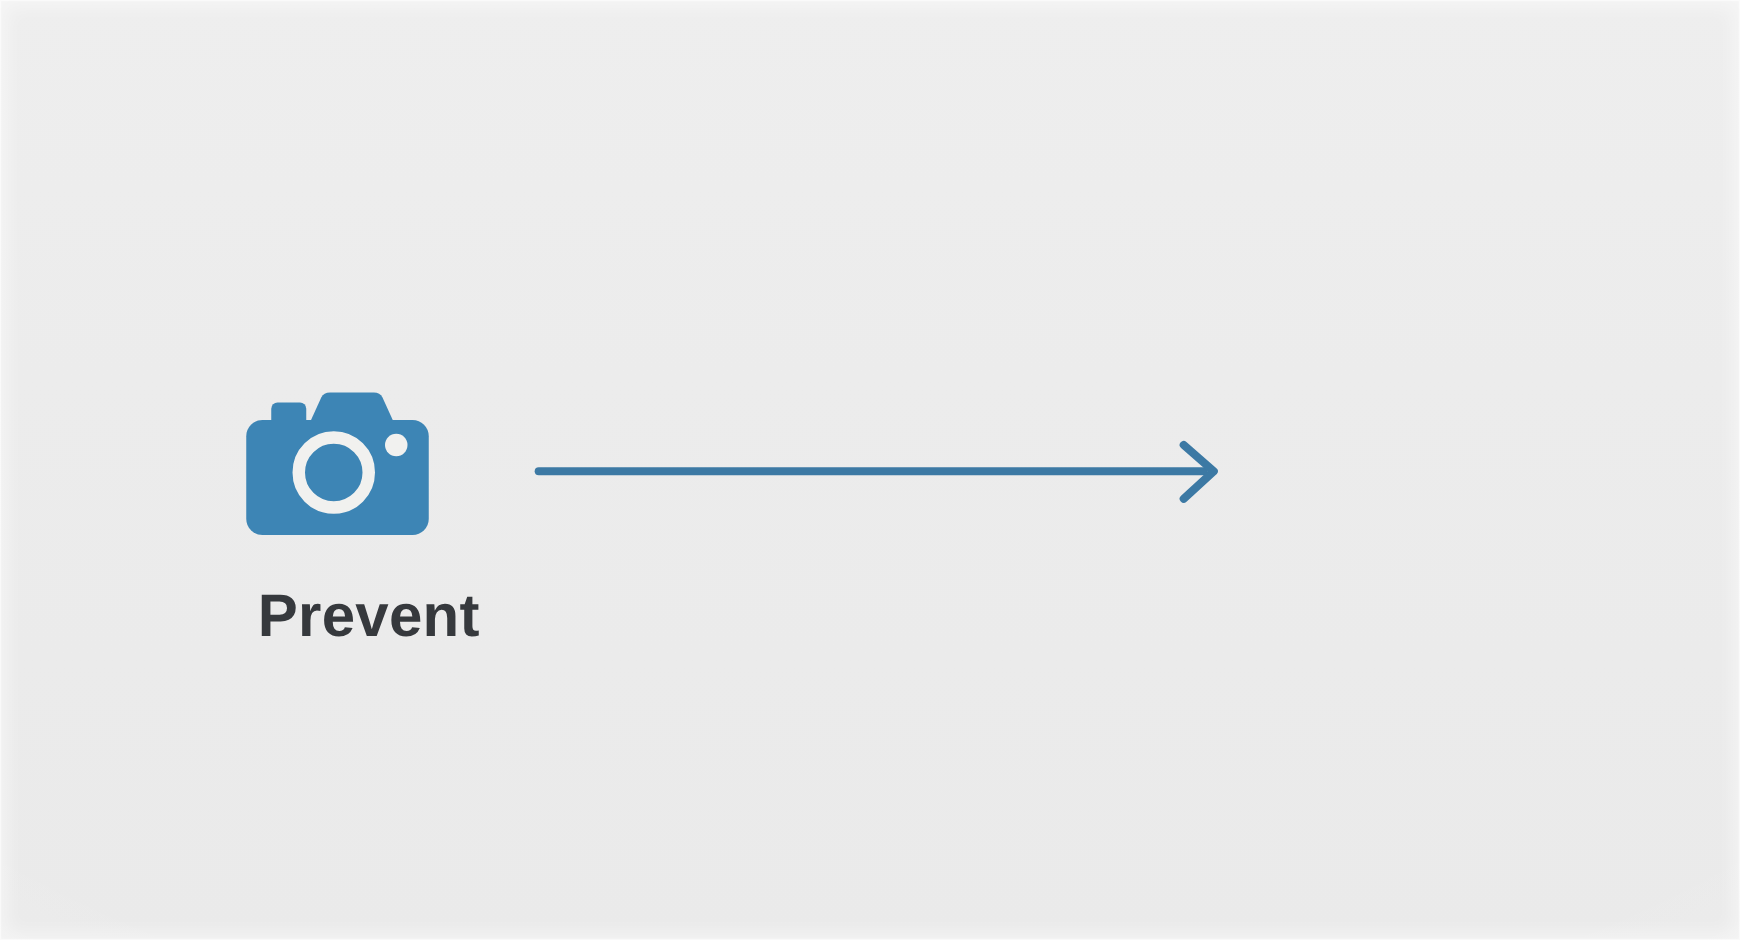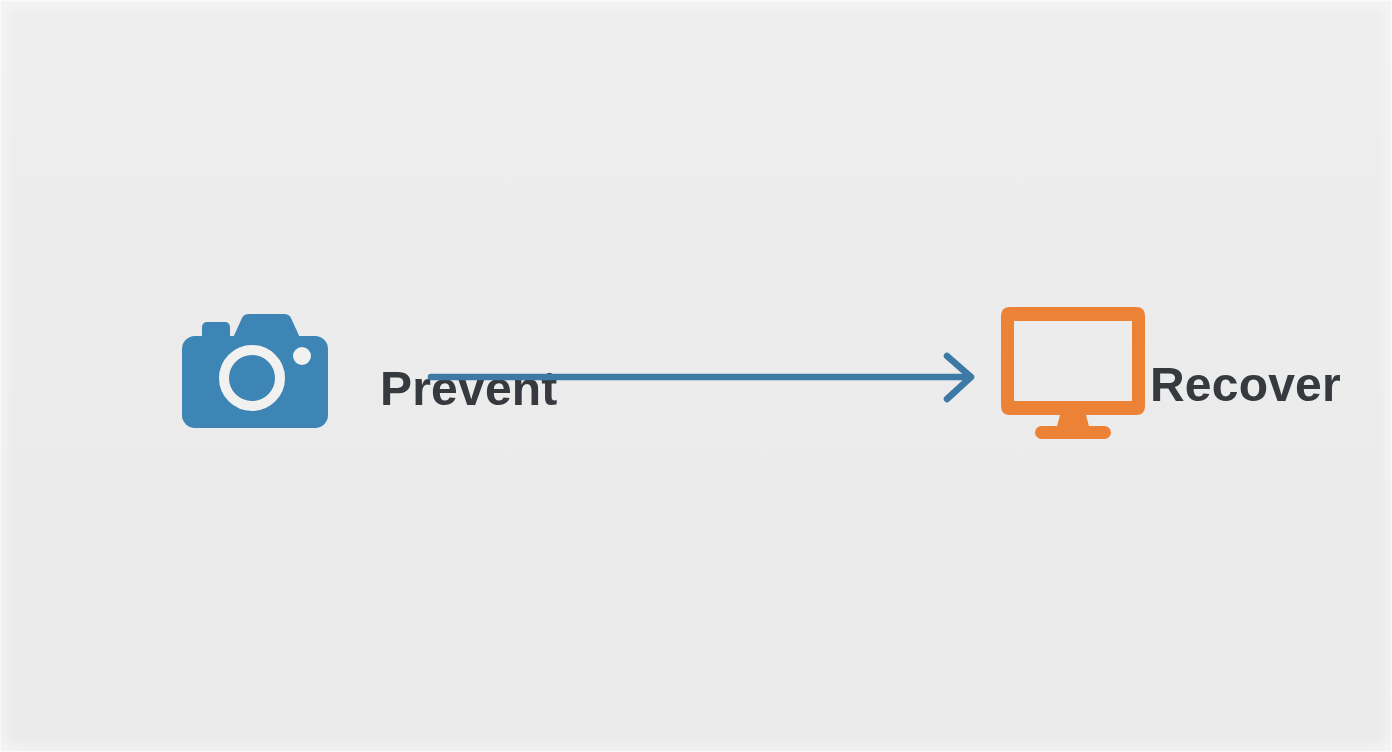--- a/index.html
+++ b/index.html
@@ -27,21 +27,21 @@
     inset: 0;
     pointer-events: none;
     box-shadow:
       inset 0 0 0 1px rgba(255,255,255,0.55),
       inset 0 0 14px 6px rgba(255,255,255,0.45);
   }
 
   .node {
     position: absolute;
     display: flex;
-    flex-direction: row;
+    flex-direction: column;
     align-items: center;
   }
   .icon-wrap {
     display: block;
     line-height: 0;
   }
   .node-label {
     margin-top: 26px;
     font-size: 48px;
     font-weight: bold;
@@ -97,31 +97,15 @@
 
   <div id="arrow-connector">
     <svg width="560" height="68" viewBox="0 0 560 68" xmlns="http://www.w3.org/2000/svg">
       <g fill="none" stroke="#3c79a4" stroke-width="6.5" stroke-linecap="round" stroke-linejoin="round">
         <line x1="6" y1="33" x2="538" y2="33"></line>
         <polyline points="522,12 546,33 522,55"></polyline>
       </g>
     </svg>
   </div>
 
-  <div class="node" id="node-recover">
-    <span class="icon-wrap">
-      <svg width="150" height="142" viewBox="0 0 150 142" xmlns="http://www.w3.org/2000/svg">
-        <g fill="#ec8235">
-
-          <path d="M 10 7 L 136 7 Q 145 7 145 16 L 145 106 Q 145 115 136 115 L 10 115 Q 1 115 1 106 L 1 16 Q 1 7 10 7 Z
-                   M 14 21 L 132 21 L 132 101 L 14 101 Z" fill-rule="evenodd"></path>
-
-          <path d="M 60 115 L 86 115 L 90 130 L 56 130 Z"></path>
-
-          <rect x="35" y="126" width="76" height="13" rx="6.5" ry="6.5"></rect>
-        </g>
-      </svg>
-    </span>
-    <div class="node-label">Recover</div>
-  </div>
 
   <div id="edge-fade"></div>
 </div>
 
 </body></html>

